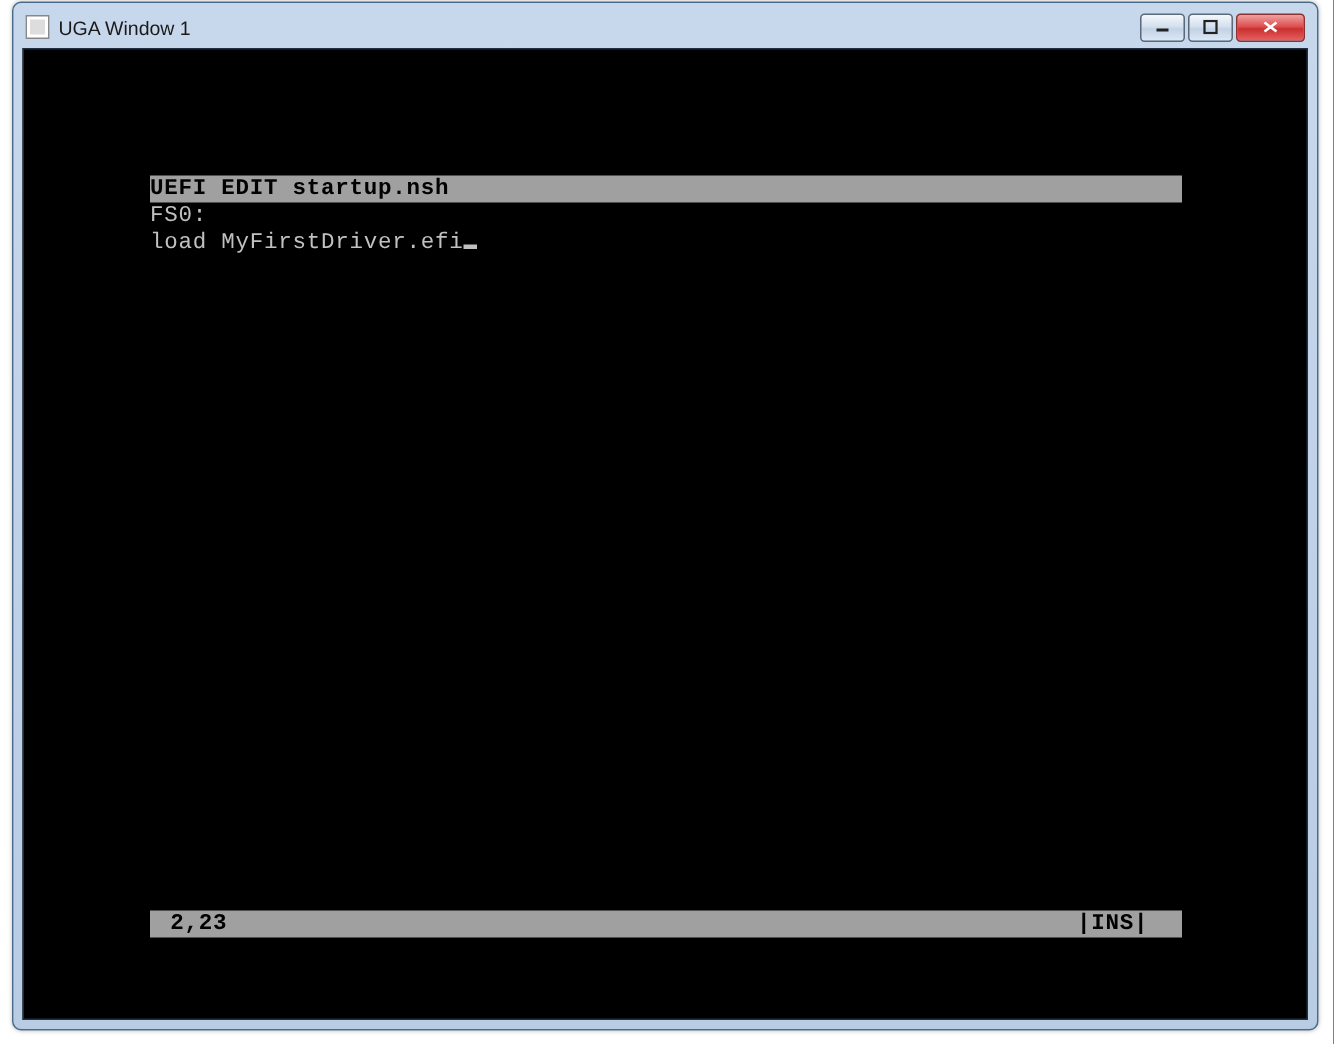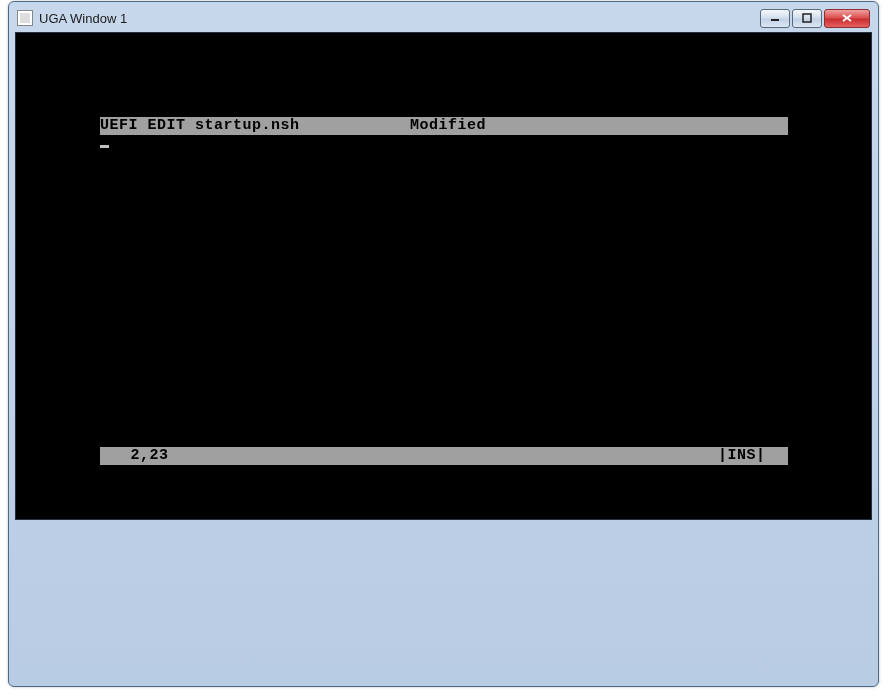--- a/index.html
+++ b/index.html
@@ -68,21 +68,21 @@
     }
     .win-btn.close {
       width: 46px;
       background: linear-gradient(to bottom, #f0a0a0 0%, #dc5050 45%, #c83030 55%, #e86060 100%);
       border-color: #8a3030;
     }
     .win-btn svg { display: block; }
 
     .client-area {
       width: 857px;
-      height: 488px;
+      height: 648px;
       background: #000000;
       border: 1px solid #203040;
       position: relative;
     }
     .editor {
       position: absolute;
       top: 84px;
       left: 84px;
       width: 688px;
       font-family: "Courier New", monospace;
@@ -123,21 +123,21 @@
       color: #000000;
       display: flex;
       height: 18px;
       font-family: "Courier New", monospace;
       font-size: 15px;
       line-height: 18px;
       font-weight: bold;
       white-space: pre;
       letter-spacing: 0.5px;
     }
-    .footer-left { flex: 1; padding-left: 21px; }
+    .footer-left { flex: 1; padding-left: 4px; }
     .footer-mid { flex: 0 0 70px; }
     .footer-right { flex: 0 0 140px; }
   </style>
 </head>
 <body>
 
 <div class="window-frame">
   <div class="titlebar">
     <span class="titlebar-icon"></span>
     <span class="titlebar-text">UGA Window 1</span>
@@ -158,23 +158,23 @@
             <line x1="10" y1="2" x2="2" y2="8" stroke="#fff" stroke-width="1.8"></line>
           </svg>
       </div>
     </div>
   </div>
 
   <div class="client-area">
     <div class="editor">
       <div class="header-bar">
         <span class="header-left">UEFI EDIT startup.nsh</span>
-        <span class="header-right">Modified</span>
       </div>
-      <div class="content-line"><span class="cursor"></span></div>
+      <div class="content-line">FS0:</div>
+      <div class="content-line"><span>load MyFirstDriver.efi</span><span class="cursor"></span></div>
     </div>
 
     <div class="footer-bar">
       <span class="footer-left"> 2,23</span>
       <span class="footer-mid">|INS|</span>
     </div>
   </div>
 </div>
 
 </body></html>

